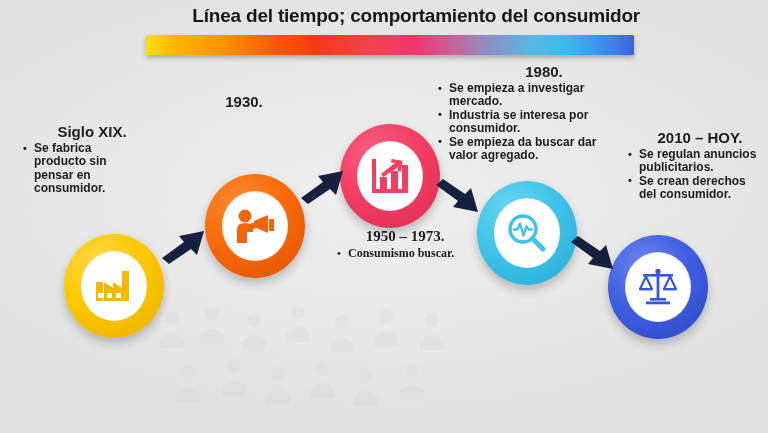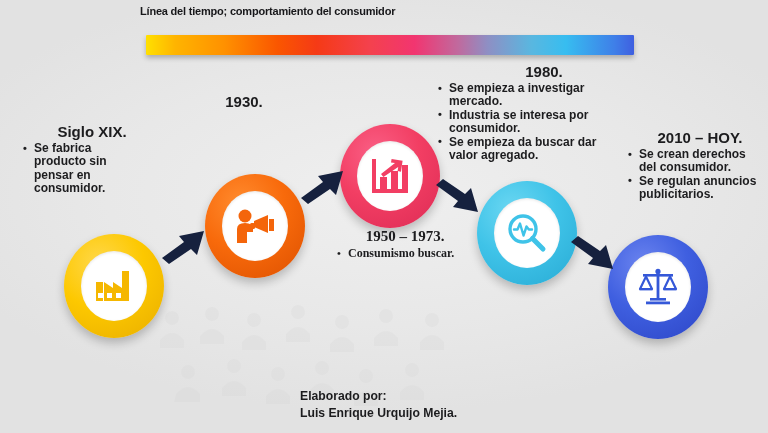--- a/index.html
+++ b/index.html
@@ -41,22 +41,22 @@
     position: absolute;
     left: 140px;
     top: 5px;
     width: 500px;
     height: 60px;
   }
   #title-text {
     position: absolute;
     left: 0; top: 0;
     width: 500px;
-    text-align: left;
-    font-size: 11px;
+    text-align: right;
+    font-size: 19px;
     font-weight: bold;
     color: #17171a;
     letter-spacing: -0.2px;
     white-space: nowrap;
   }
   #title-rule {
     position: absolute;
     left: 6px;
     top: 30px;
     width: 488px;
@@ -323,23 +323,19 @@
     <ul>
       <li>Se empieza a investigar mercado.</li>
       <li>Industria se interesa por consumidor.</li>
       <li>Se empieza da buscar dar valor agregado.</li>
     </ul>
   </div>
 
   <div class="block" id="block-5">
     <div class="year">2010 – HOY.</div>
     <ul>
+      <li>Se regulan anuncios publicitarios.</li>
       <li>Se crean derechos del consumidor.</li>
-      <li>Se regulan anuncios publicitarios.</li>
     </ul>
   </div>
 
-  <div id="footer">
-    <div>Elaborado por:</div>
-    <div>Luis Enrique Urquijo Mejia.</div>
-  </div>
 
 </div>
 
 </body></html>

